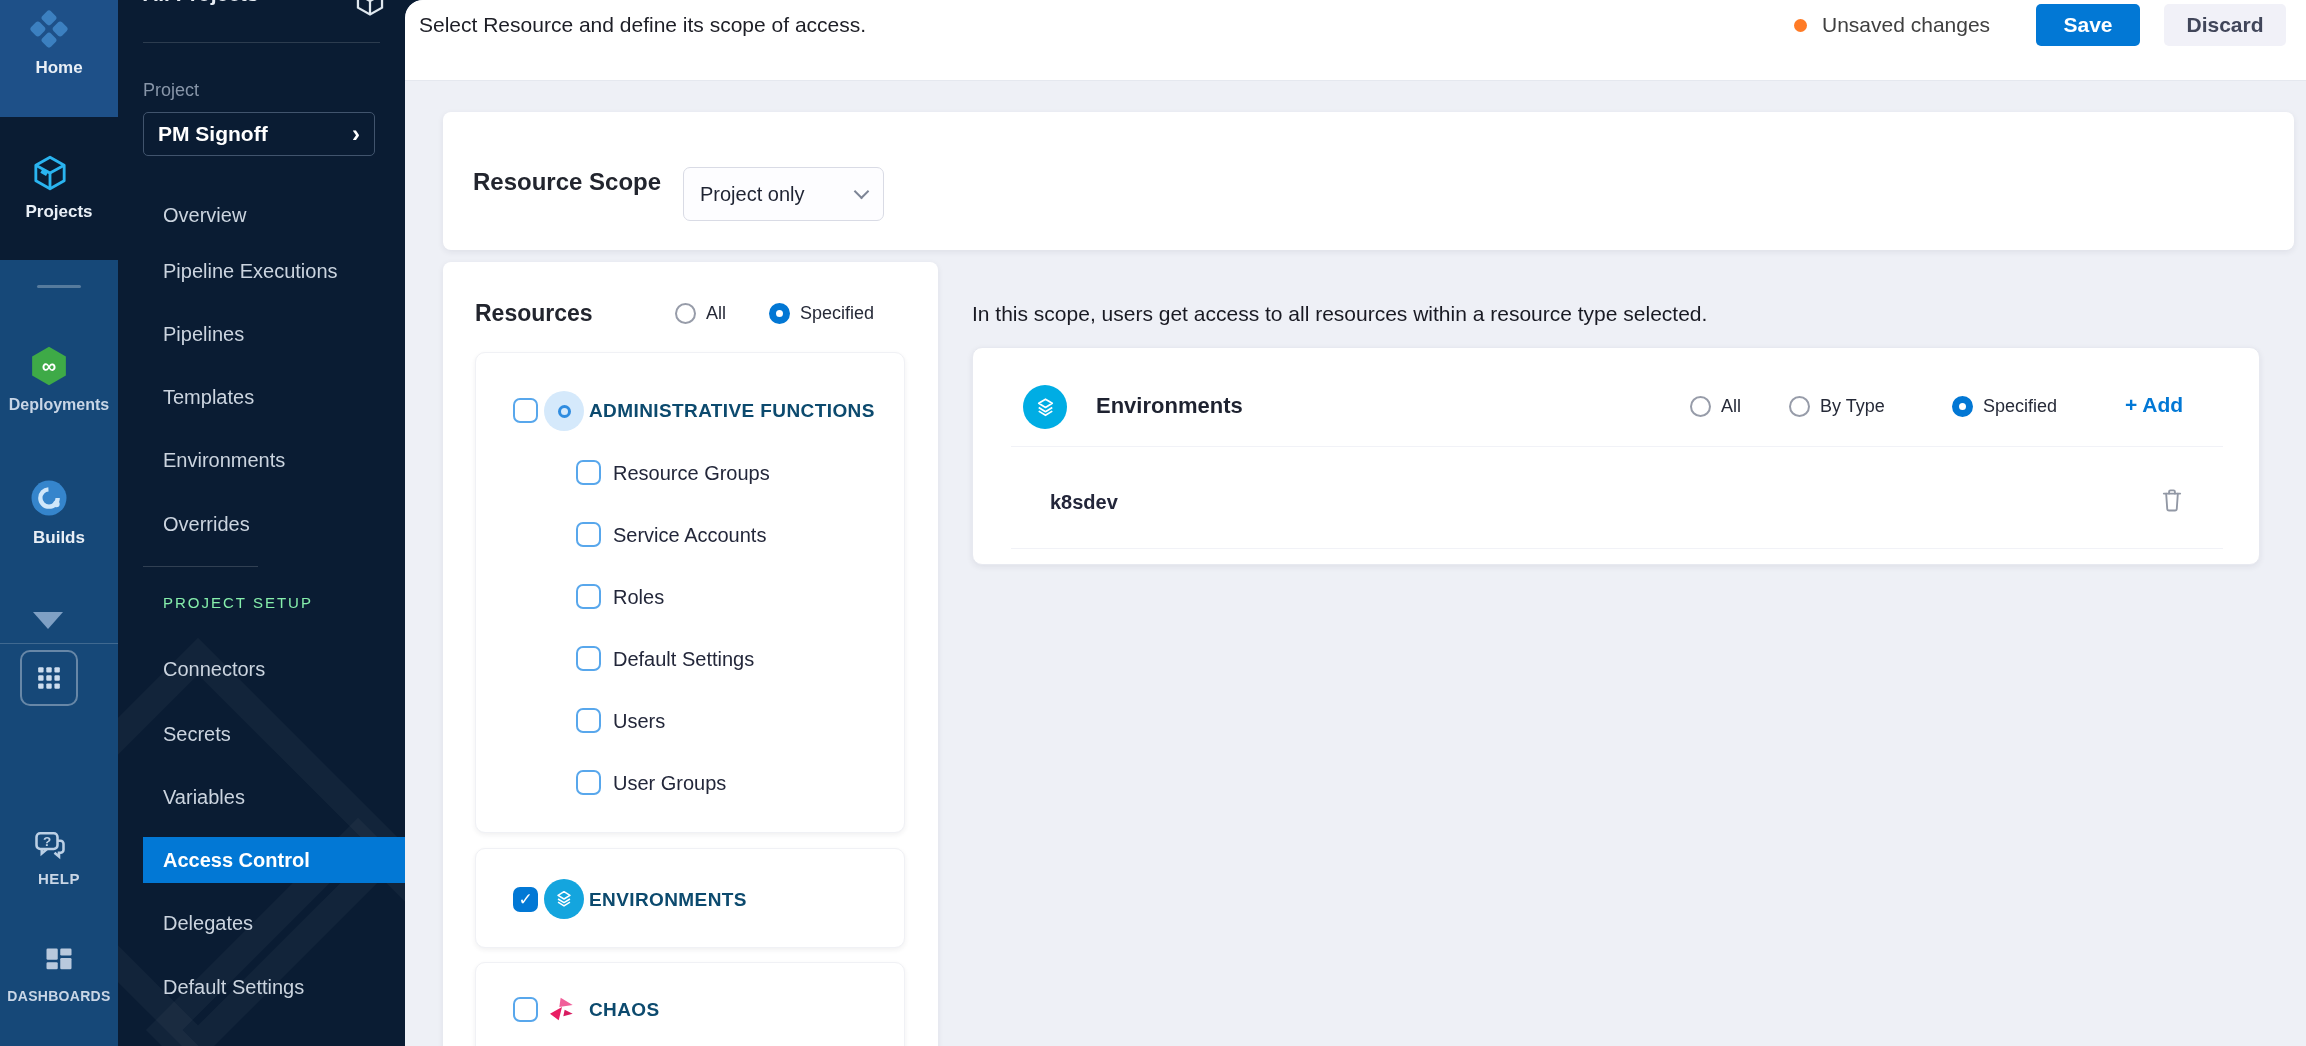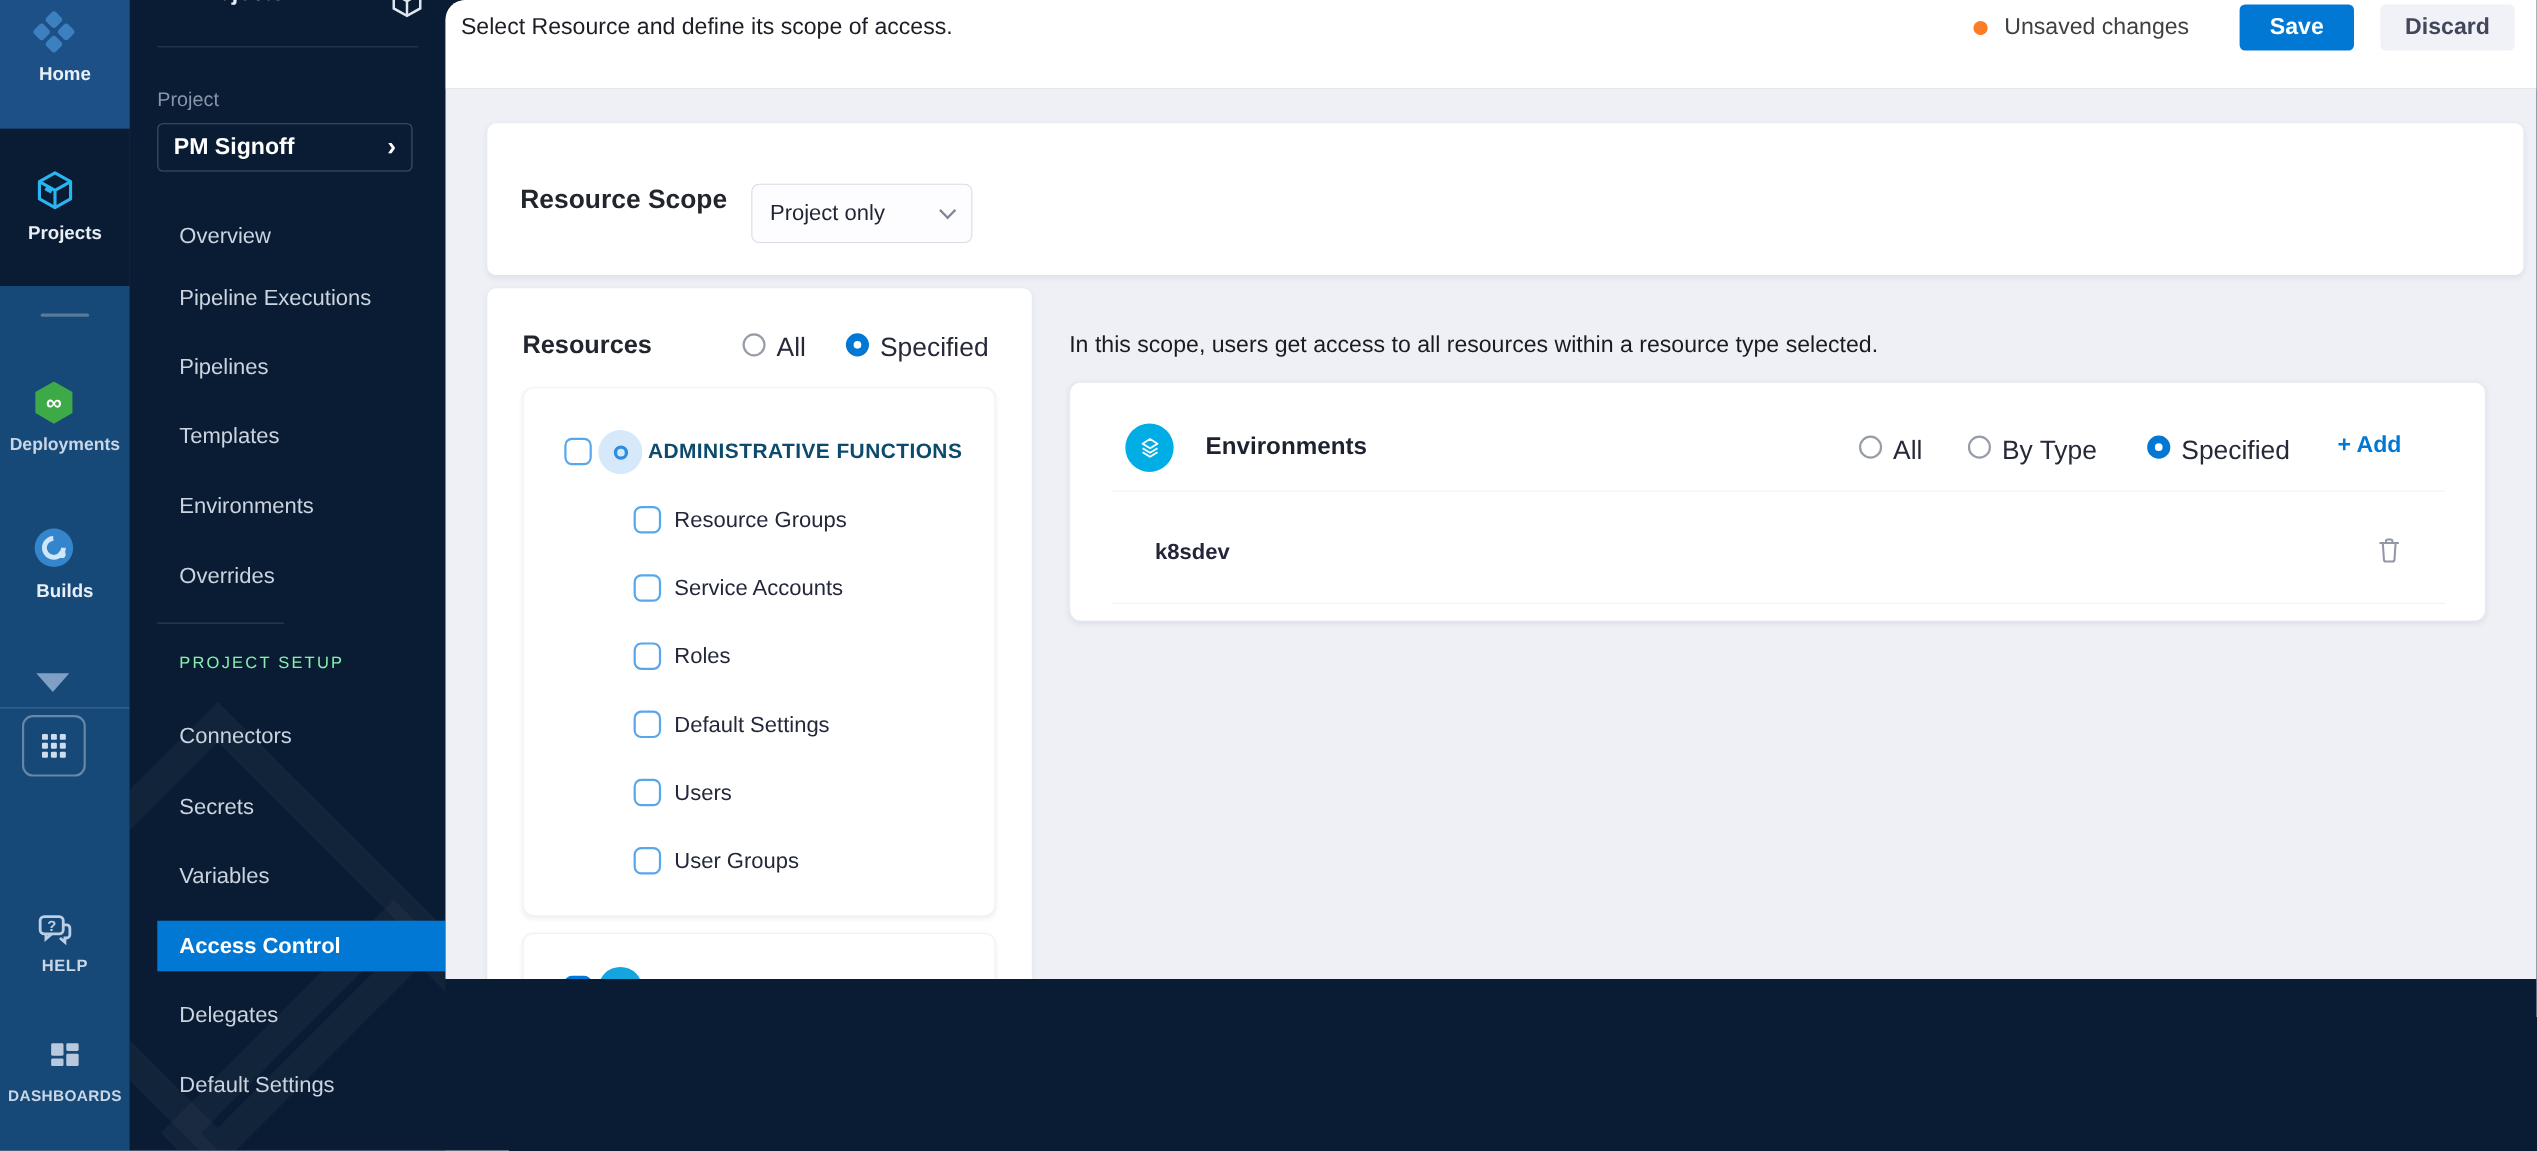--- a/index.html
+++ b/index.html
@@ -27,21 +27,21 @@
   .proj-select { left:25px; top:112px; width:232px; height:44px; border:1px solid #41546d; border-radius:5px; display:flex; align-items:center; padding:0 14px; }
   .proj-select .name { color:#fff; font-size:21px; font-weight:700; flex:1; }
   .proj-select .chev { color:#fff; font-size:24px; font-weight:700; line-height:1; }
   .menu-item { left:0; width:287px; height:46px; line-height:46px; padding-left:45px; font-size:20px; color:#cbd4df; cursor:pointer; white-space:nowrap; }
   .menu-item.active { background:#0278d5; color:#fff; font-weight:600; left:25px; width:262px; padding-left:20px; }
   .sb-divider2 { left:25px; top:566px; width:115px; height:1px; background:rgba(255,255,255,0.16); }
   .sb-section { left:45px; top:594px; font-size:15px; letter-spacing:2px; font-weight:400; color:#86efac; }
   .watermark { border:26px solid rgba(255,255,255,0.035); width:300px; height:300px; transform:rotate(45deg); }
 
   
-  #content { left:405px; top:0; width:1901px; height:890px; background:#eef0f6; border-top-left-radius:18px; overflow:hidden; }
+  #content { left:405px; top:0; width:1901px; height:1046px; background:#eef0f6; border-top-left-radius:18px; overflow:hidden; }
   #topbar { left:0; top:0; width:1901px; height:81px; background:#fff; border-top-left-radius:18px; border-bottom:1px solid #e5e8ef; }
   .topbar-title { left:14px; top:13px; font-size:21px; color:#1d1e26; }
   .unsaved-dot { left:1389px; top:19px; width:13px; height:13px; border-radius:50%; background:#ff7b26; }
   .unsaved-text { left:1417px; top:13px; font-size:21px; color:#404040; }
   .btn { border:none; border-radius:5px; font-size:21px; font-weight:700; font-family:inherit; cursor:pointer; }
   .btn-save { left:1631px; top:4px; width:104px; height:42px; background:#0278d5; color:#fff; }
   .btn-discard { left:1759px; top:4px; width:122px; height:42px; background:#f1f1f8; color:#41465a; }
 
   .card { background:#fff; box-shadow:0 2px 6px rgba(40,41,61,0.08); }
   #scope-card { left:38px; top:112px; width:1851px; height:138px; border-radius:8px; }
@@ -51,21 +51,21 @@
   .chev-down { width:11px; height:11px; border-right:2px solid #7d8596; border-bottom:2px solid #7d8596; transform:rotate(45deg); margin-top:-5px; }
 
   
   #res-panel { left:38px; top:262px; width:495px; height:1100px; border-radius:8px; }
   .res-title { left:32px; top:38px; font-size:23px; font-weight:700; color:#22252e; }
   .inner-card { left:32px; width:430px; background:#fff; border:1px solid #f0f1f5; border-radius:10px; box-shadow:0 2px 5px rgba(40,41,61,0.07); }
   .cb { width:25px; height:25px; border:2px solid #58a7ec; border-radius:7px; background:#fff; display:flex; align-items:center; justify-content:center; cursor:pointer; }
   .cb.checked { background:#0278d5; border-color:#0278d5; color:#fff; font-size:17px; font-weight:700; }
   .radio { width:21px; height:21px; border-radius:50%; border:2px solid #979ca9; background:#fff; cursor:pointer; }
   .radio.sel { border:7px solid #0277d4; }
-  .radio-lbl { font-size:24px; color:#262a38; }
+  .radio-lbl { font-size:18px; color:#262a38; }
   .grp-label { font-size:19px; font-weight:700; letter-spacing:0.4px; color:#0c4a6e; }
   .child-lbl { font-size:20px; color:#23273a; }
   .icon-circle { border-radius:50%; display:flex; align-items:center; justify-content:center; }
 
   
   .info-text { left:567px; top:302px; font-size:21px; color:#191a23; }
   #env-card { left:567px; top:347px; width:1288px; height:218px; border-radius:10px; border:1px solid #e7e9f0; }
   .env-title { left:123px; top:45px; font-size:22px; font-weight:700; color:#1e2230; }
   .hdr-divider { left:38px; width:1212px; height:1px; background:#f1f2f7; }
   .item-name { left:77px; top:143px; font-size:20px; font-weight:700; color:#23263a; }

